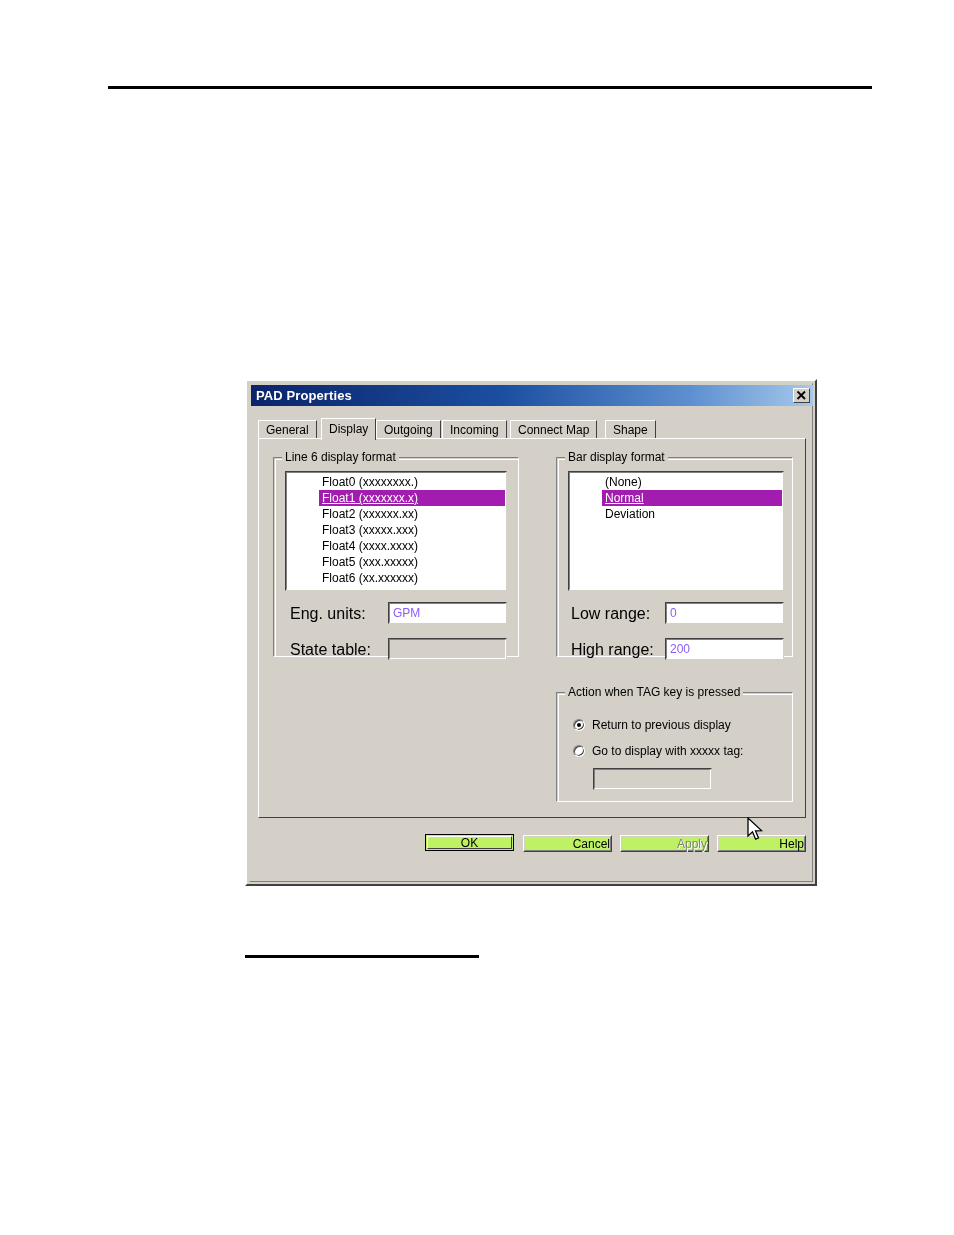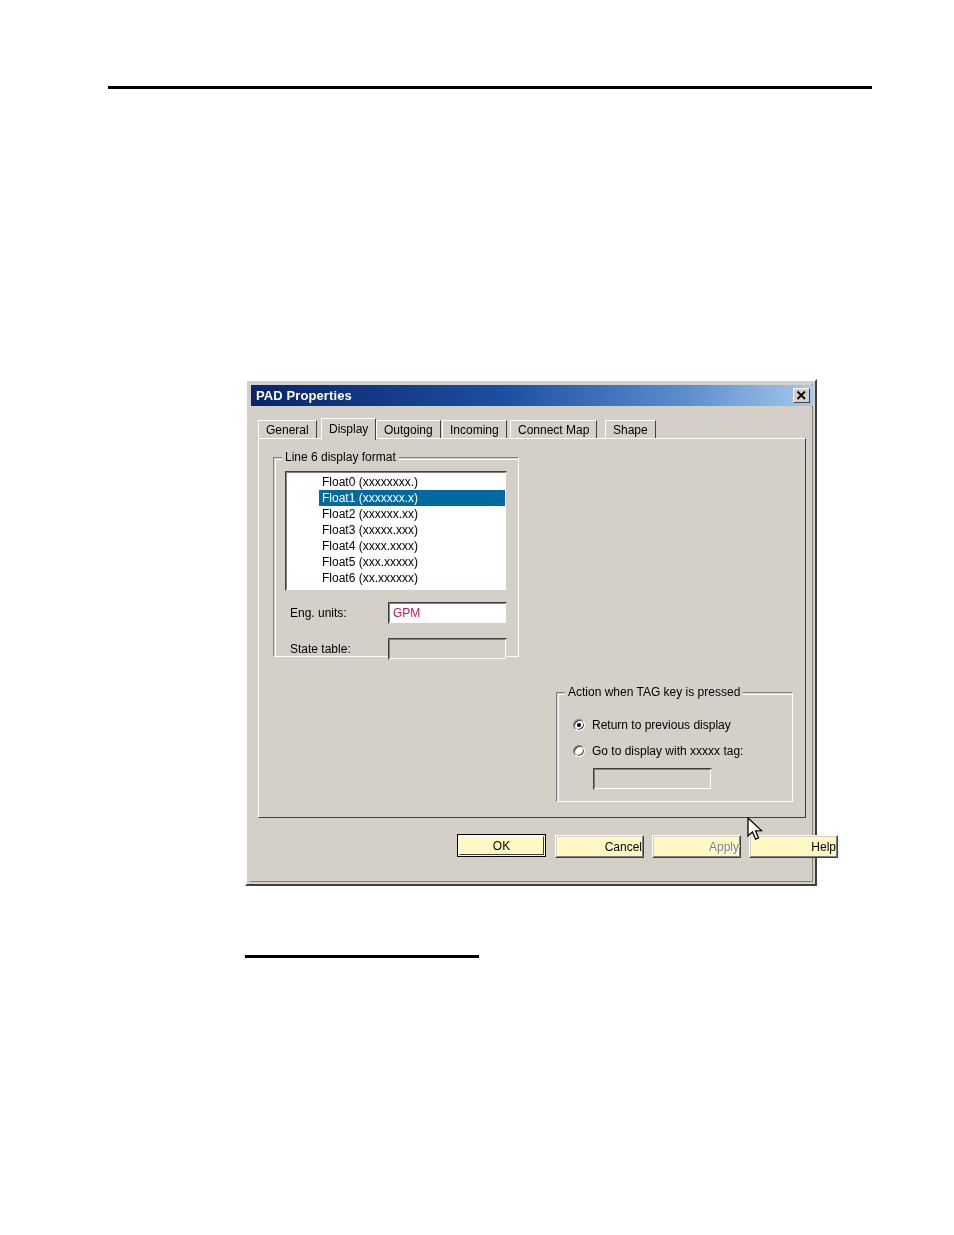--- a/index.html
+++ b/index.html
@@ -180,54 +180,55 @@
   .list-item {
     font-size: 12px;
     line-height: 16px;
     padding: 0 2px 0 3px;
     white-space: nowrap;
     cursor: default;
     color: #000000;
     margin-left: 32px;
   }
   .list-item.selected {
-    background: #0369a1;
+    background: #a21caf;
     color: #ffffff;
+    text-decoration: underline;
   }
 
   
   .field {
     position: absolute;
     background: #ffffff;
     box-sizing: border-box;
     border-top: 1px solid #404040;
     border-left: 1px solid #404040;
     border-right: 1px solid #d4d0c8;
     border-bottom: 1px solid #d4d0c8;
     font-size: 12px;
-    color: #be185d;
+    color: #8b5cf6;
   }
   .field-in {
     position: absolute;
     left: 0; top: 0; right: 0; bottom: 0;
     border-top: 1px solid #808080;
     border-left: 1px solid #808080;
     border-right: 1px solid #ffffff;
     border-bottom: 1px solid #ffffff;
     box-sizing: border-box;
     padding: 2px 0 0 3px;
     line-height: 15px;
     white-space: nowrap;
     overflow: hidden;
   }
   .field.disabled { background: #d4d0c8; }
 
   .flabel {
     position: absolute;
-    font-size: 12px;
+    font-size: 16px;
     line-height: 15px;
     white-space: nowrap;
   }
 
   
   .radio-row {
     position: absolute;
     display: flex;
     align-items: center;
     white-space: nowrap;
@@ -252,34 +253,33 @@
     position: absolute;
     left: 3px; top: 3px;
     width: 4px; height: 4px;
     border-radius: 50%;
     background: #000000;
   }
 
   
   .btn {
     position: absolute;
-    height: 23px;
-    background: #fef9c3;
+    height: 17px;
+    background: #bef264;
     border-top: 1px solid #ffffff;
     border-left: 1px solid #ffffff;
     border-right: 1px solid #404040;
     border-bottom: 1px solid #404040;
     box-sizing: border-box;
     font-size: 12px;
     color: #000000;
     display: flex;
     align-items: center;
     justify-content: center;
     cursor: default;
-    margin-left: 32px;
   }
   .btn .btn-in {
     position: absolute;
     left: 0; top: 0; right: 0; bottom: 0;
     border-top: 1px solid #d4d0c8;
     border-left: 1px solid #d4d0c8;
     border-right: 1px solid #808080;
     border-bottom: 1px solid #808080;
     box-sizing: border-box;
     display: flex;
@@ -366,20 +366,41 @@
       <div class="field" style="left:114px; top:144px; width:119px; height:22px;">
         <div class="field-in">GPM</div>
       </div>
 
       <span class="flabel" style="left:16px; top:184px;">State table:</span>
       <div class="field disabled" style="left:114px; top:180px; width:119px; height:22px;">
         <div class="field-in"></div>
       </div>
     </div>
 
+    <div class="groupbox" style="left:297px; top:18px; width:237px; height:200px;">
+      <span class="group-title">Bar display format</span>
+
+      <div class="listbox-outer" style="left:11px; top:13px; width:216px; height:120px;">
+        <div class="listbox" style="left:0; top:0; right:0; bottom:0;">
+          <div class="list-item">(None)</div>
+          <div class="list-item selected">Normal</div>
+          <div class="list-item">Deviation</div>
+        </div>
+      </div>
+
+      <span class="flabel" style="left:14px; top:148px;">Low range:</span>
+      <div class="field" style="left:108px; top:144px; width:119px; height:22px;">
+        <div class="field-in">0</div>
+      </div>
+
+      <span class="flabel" style="left:14px; top:184px;">High range:</span>
+      <div class="field" style="left:108px; top:180px; width:119px; height:22px;">
+        <div class="field-in">200</div>
+      </div>
+    </div>
 
 
     <div class="groupbox" style="left:297px; top:253px; width:237px; height:110px;">
       <span class="group-title">Action when TAG key is pressed</span>
 
       <div class="radio-row" style="left:16px; top:25px;">
         <span class="radio-dot checked"></span>
         <span>Return to previous display</span>
       </div>
 

